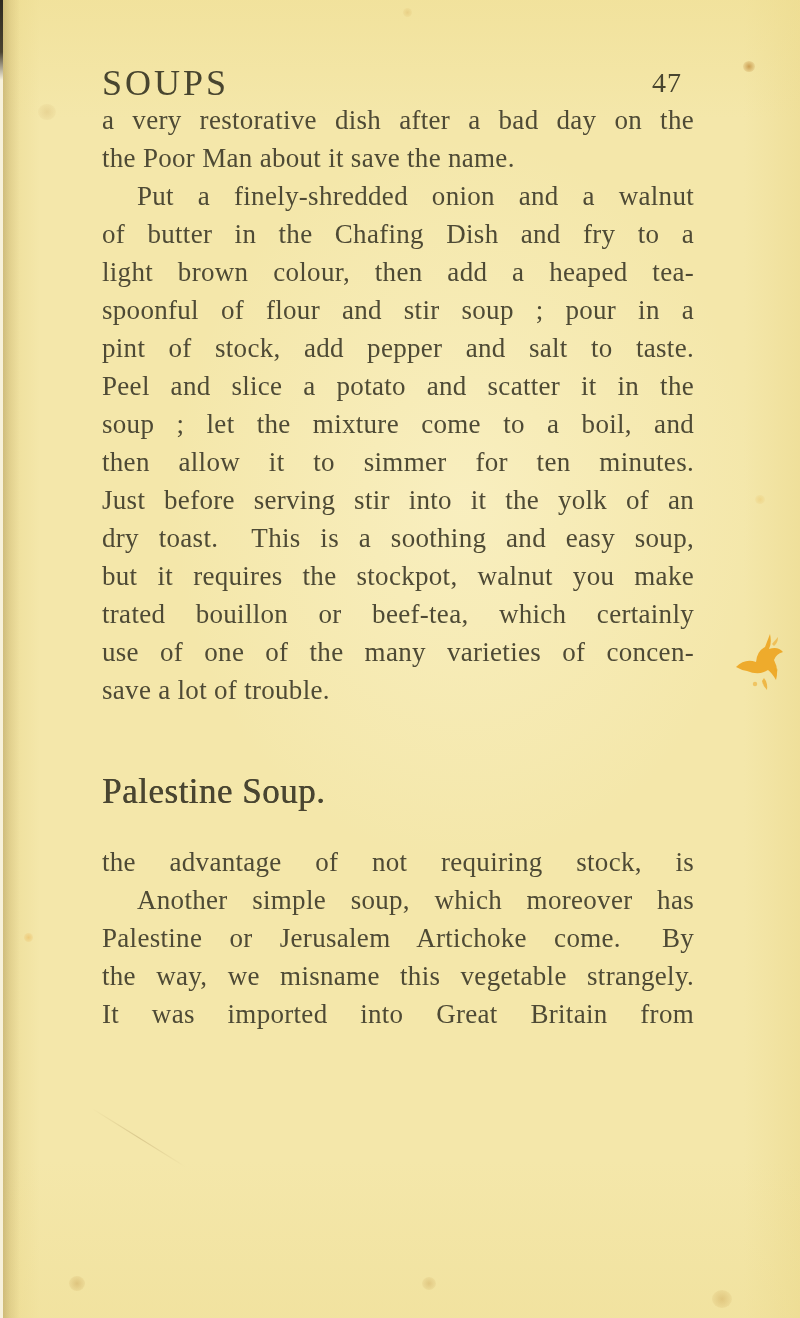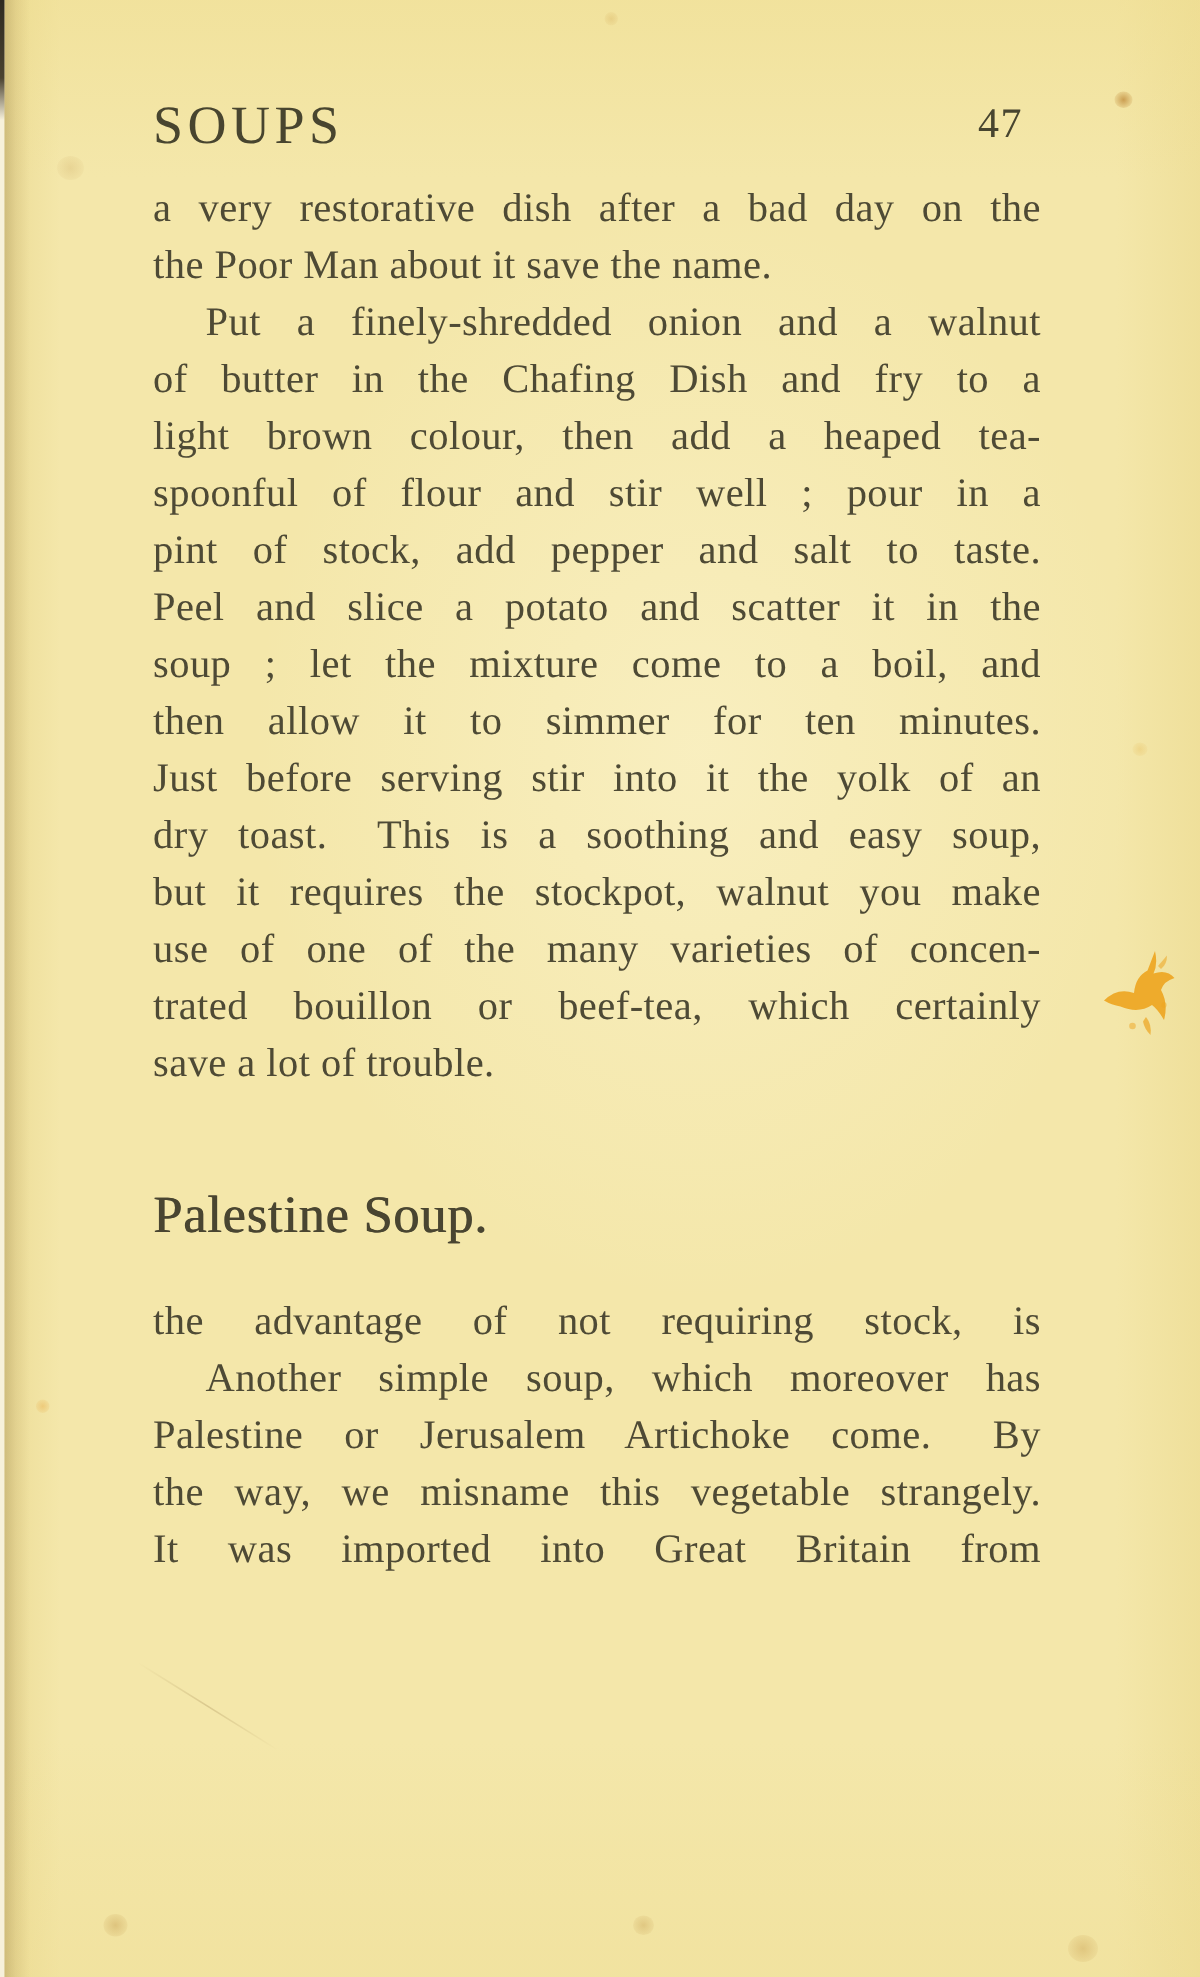--- a/index.html
+++ b/index.html
@@ -34,21 +34,21 @@
   .running-title {
     position:absolute; left:0; right:0; text-align:left;
     font-size:36px; letter-spacing:3px; line-height:38px; color:#48452f;
   }
   .folio {
     position:absolute; right:12px; top:0;
     font-size:28px; line-height:38px; color:#48452f; letter-spacing:1px;
   }
 
   
-  .text-col { position:absolute; left:102px; top:119px; width:592px; }
+  .text-col { position:absolute; left:102px; top:101px; width:592px; }
   .line {
     height:38px; line-height:38px; font-size:27px; letter-spacing:.3px;
     text-align:justify; text-align-last:justify; white-space:normal;
   }
   .line.end    { text-align-last:left; }
   .line.indent { padding-left:35px; }
 
   .section-heading {
     margin-top:61px; height:44px; line-height:44px;
     font-size:35px; letter-spacing:.5px; color:#494531;
@@ -98,30 +98,30 @@
 
     <div>
       <div class="line">a very restorative dish after a bad day on the</div>
       <div class="line end">the Poor Man about it save the name.</div>
     </div>
 
     <div>
       <div class="line indent">Put a finely-shredded onion and a walnut</div>
       <div class="line">of butter in the Chafing Dish and fry to a</div>
       <div class="line">light brown colour, then add a heaped tea-</div>
-      <div class="line">spoonful of flour and stir well ; pour in a</div>
+      <div class="line">spoonful of flour and stir soup ; pour in a</div>
       <div class="line">pint of stock, add pepper and salt to taste.</div>
       <div class="line">Peel and slice a potato and scatter it in the</div>
       <div class="line">soup ; let the mixture come to a boil, and</div>
       <div class="line">then allow it to simmer for ten minutes.</div>
       <div class="line">Just before serving stir into it the yolk of an</div>
       <div class="line">dry toast.  This is a soothing and easy soup,</div>
       <div class="line">but it requires the stockpot, walnut you make</div>
+      <div class="line">trated bouillon or beef-tea, which certainly</div>
       <div class="line">use of one of the many varieties of concen-</div>
-      <div class="line">trated bouillon or beef-tea, which certainly</div>
       <div class="line end">save a lot of trouble.</div>
     </div>
 
     <div class="section-heading">Palestine Soup.</div>
 
     <div class="para3">
       <div class="line">the advantage of not requiring stock, is</div>
       <div class="line indent">Another simple soup, which moreover has</div>
       <div class="line">Palestine or Jerusalem Artichoke come.  By</div>
       <div class="line">the way, we misname this vegetable strangely.</div>

